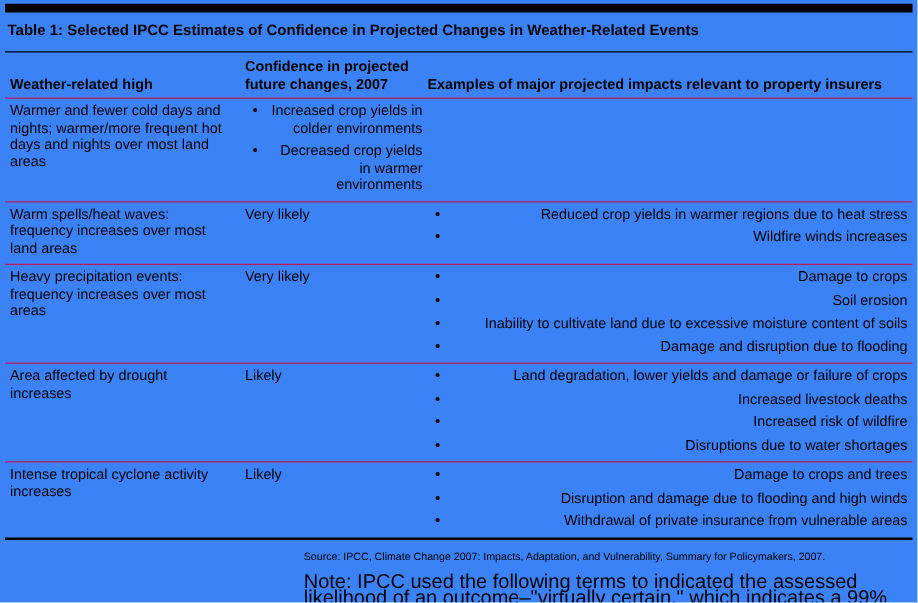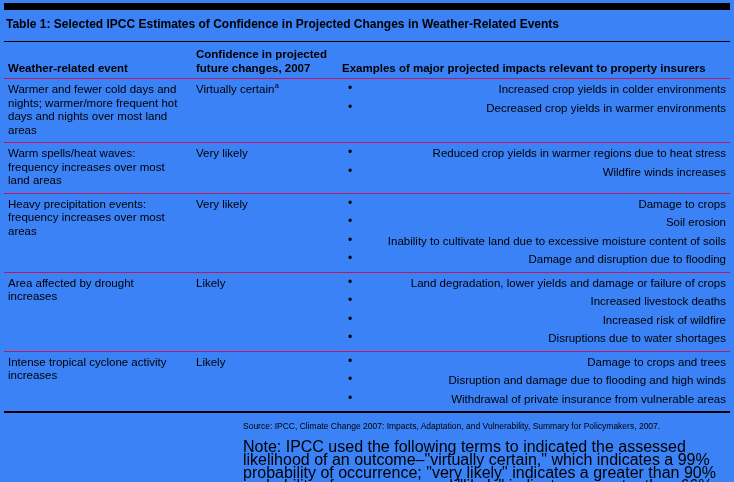--- a/index.html
+++ b/index.html
@@ -43,28 +43,27 @@
 
 <div class="page">
 
   <div class="top-bar"></div>
 
   <div class="doc-title">Table 1: Selected IPCC Estimates of Confidence in Projected Changes in Weather-Related Events</div>
 
   <div class="ipcc-table">
 
     <div class="trow thead">
-      <div class="cell c1">Weather-related event</div>
+      <div class="cell c1">Weather-related high</div>
       <div class="cell c2">Confidence in projected future changes, 2007</div>
       <div class="cell c3">Examples of major projected impacts relevant to property insurers</div>
     </div>
 
     <div class="trow">
       <div class="cell c1">Warmer and fewer cold days and nights; warmer/more frequent hot days and nights over most land areas</div>
-      <div class="cell c2"><span>Virtually certain</span><sup>a</sup></div>
       <div class="cell c3">
         <ul class="impacts">
           <li>Increased crop yields in colder environments</li>
           <li>Decreased crop yields in warmer environments</li>
         </ul>
       </div>
     </div>
 
     <div class="trow">
       <div class="cell c1">Warm spells/heat waves: frequency increases over most land areas</div>

